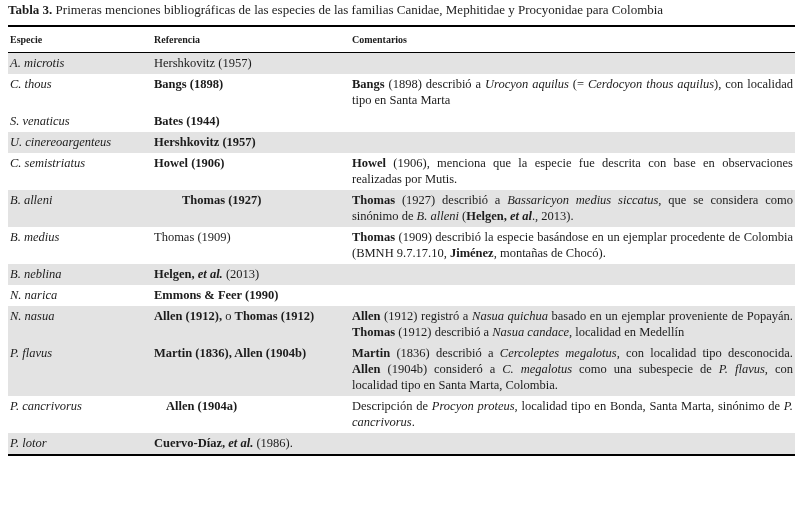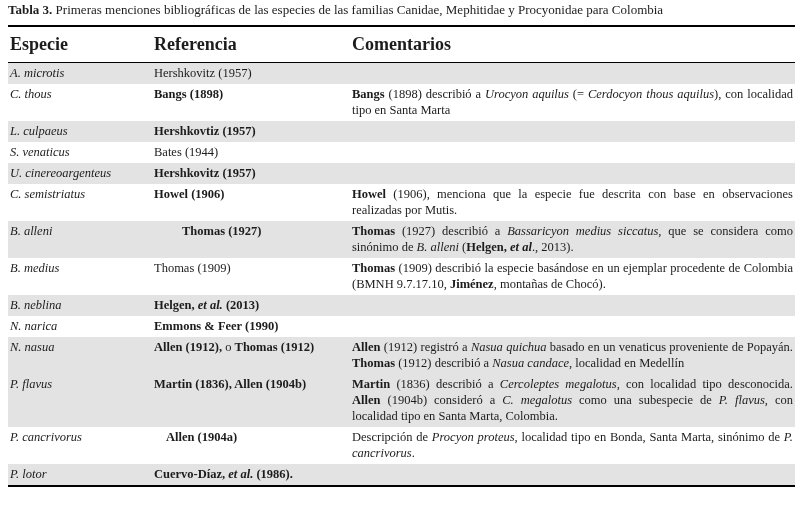--- a/index.html
+++ b/index.html
@@ -32,21 +32,21 @@
     border-top: 2px solid #000000;
     border-bottom: 2px solid #000000;
     font-size: 12.5px;
   }
   col.c-species   { width: 144px; }
   col.c-reference { width: 198px; }
   col.c-comment   { width: 445px; }
   thead th {
     text-align: left;
     font-weight: bold;
-    font-size: 18px;
+    font-size: 10px;
     padding: 7px 6px 7px 2px;
     border-bottom: 1.4px solid #000000;
   }
   tbody td {
     vertical-align: top;
     padding: 2.5px 6px 2.5px 2px;
     line-height: 16px;
   }
   tbody tr.shaded { background: var(--shade, #e3e3e3); }
   td.species  { font-style: italic; }
@@ -77,28 +77,23 @@
         <tr class="shaded">
           <td class="species">A. microtis</td>
           <td class="reference"><span>Hershkovitz (1957)</span></td>
           <td class="comment"></td>
         </tr>
         <tr>
           <td class="species">C. thous</td>
           <td class="reference"><span style="font-weight: bold;">Bangs (1898)</span></td>
           <td class="comment"><span style="font-weight: bold;">Bangs</span><span> (1898) describió a </span><span style="font-style: italic;">Urocyon aquilus</span><span> (= </span><span style="font-style: italic;">Cerdocyon thous aquilus</span><span>), con localidad tipo en Santa Marta</span></td>
         </tr>
-        <tr class="shaded">
-          <td class="species">L. culpaeus</td>
-          <td class="reference"><span style="font-weight: bold;">Hershkovtiz (1957)</span></td>
-          <td class="comment"></td>
-        </tr>
         <tr>
           <td class="species">S. venaticus</td>
-          <td class="reference"><span style="font-weight: normal;">Bates (1944)</span></td>
+          <td class="reference"><span style="font-weight: bold;">Bates (1944)</span></td>
           <td class="comment"></td>
         </tr>
         <tr class="shaded">
           <td class="species">U. cinereoargenteus</td>
           <td class="reference"><span style="font-weight: bold;">Hershkovitz (1957)</span></td>
           <td class="comment"></td>
         </tr>
         <tr>
           <td class="species">C. semistriatus</td>
           <td class="reference"><span style="font-weight: bold;">Howel (1906)</span></td>
@@ -109,43 +104,43 @@
           <td class="reference"><span style="font-weight: bold; margin-left: 28px;">Thomas (1927)</span></td>
           <td class="comment"><span style="font-weight: bold;">Thomas</span><span> (1927) describió a </span><span style="font-style: italic;">Bassaricyon medius siccatus</span><span>, que se considera como sinónimo de </span><span style="font-style: italic;">B. alleni</span><span> (</span><span style="font-weight: bold;">Helgen,</span><span> </span><span style="font-weight: bold; font-style: italic;">et al</span><span>., 2013).</span></td>
         </tr>
         <tr>
           <td class="species">B. medius</td>
           <td class="reference"><span style="font-weight: normal;">Thomas (1909)</span></td>
           <td class="comment"><span style="font-weight: bold;">Thomas</span><span> (1909) describió la especie basándose en un ejemplar procedente de Colombia (BMNH 9.7.17.10, </span><span style="font-weight: bold;">Jiménez</span><span>, montañas de Chocó).</span></td>
         </tr>
         <tr class="shaded">
           <td class="species">B. neblina</td>
-          <td class="reference"><span style="font-weight: bold;">Helgen, </span><span style="font-weight: bold; font-style: italic;">et al.</span><span style="font-weight: bold;"> (2013)</span></td>
+          <td class="reference"><span style="font-weight: bold;">Helgen, </span><span style="font-weight: bold; font-style: italic;">et al.</span><span style="font-weight: normal;"> (2013)</span></td>
           <td class="comment"></td>
         </tr>
         <tr>
           <td class="species">N. narica</td>
           <td class="reference"><span style="font-weight: bold;">Emmons &amp; Feer (1990)</span></td>
           <td class="comment"></td>
         </tr>
         <tr class="shaded">
           <td class="species">N. nasua</td>
           <td class="reference"><span style="font-weight: bold;">Allen (1912),</span><span> o </span><span style="font-weight: bold;">Thomas (1912)</span></td>
-          <td class="comment"><span style="font-weight: bold;">Allen</span><span> (1912) registró a </span><span style="font-style: italic;">Nasua quichua</span><span> basado en un venaticus proveniente de Popayán. </span><span style="font-weight: bold;">Thomas</span><span> (1912) describió a </span><span style="font-style: italic;">Nasua candace</span><span>, localidad en Medellín</span></td>
+          <td class="comment"><span style="font-weight: bold;">Allen</span><span> (1912) registró a </span><span style="font-style: italic;">Nasua quichua</span><span> basado en un ejemplar proveniente de Popayán. </span><span style="font-weight: bold;">Thomas</span><span> (1912) describió a </span><span style="font-style: italic;">Nasua candace</span><span>, localidad en Medellín</span></td>
         </tr>
         <tr class="shaded">
           <td class="species">P. flavus</td>
           <td class="reference"><span style="font-weight: bold;">Martin (1836), Allen (1904b)</span></td>
           <td class="comment"><span style="font-weight: bold;">Martin</span><span> (1836) describió a </span><span style="font-style: italic;">Cercoleptes megalotus</span><span>, con localidad tipo desconocida. </span><span style="font-weight: bold;">Allen</span><span> (1904b) consideró a </span><span style="font-style: italic;">C. megalotus</span><span> como una subespecie de </span><span style="font-style: italic;">P. flavus</span><span>, con localidad tipo en Santa Marta, Colombia.</span></td>
         </tr>
         <tr>
           <td class="species">P. cancrivorus</td>
           <td class="reference"><span style="font-weight: bold; margin-left: 12px;">Allen (1904a)</span></td>
           <td class="comment"><span>Descripción de </span><span style="font-style: italic;">Procyon proteus</span><span>, localidad tipo en Bonda, Santa Marta, sinónimo de </span><span style="font-style: italic;">P. cancrivorus</span><span>.</span></td>
         </tr>
         <tr class="shaded">
           <td class="species">P. lotor</td>
-          <td class="reference"><span style="font-weight: bold;">Cuervo-Díaz, </span><span style="font-weight: bold; font-style: italic;">et al.</span><span style="font-weight: bold; margin-top: 16px;"> (1986).</span></td>
+          <td class="reference"><span style="font-weight: bold;">Cuervo-Díaz, </span><span style="font-weight: bold; font-style: italic;">et al.</span><span style="font-weight: normal; margin-top: 16px;"> (1986).</span></td>
           <td class="comment"></td>
         </tr>
       </tbody>
   </table>
 </div>
 
 </body></html>

